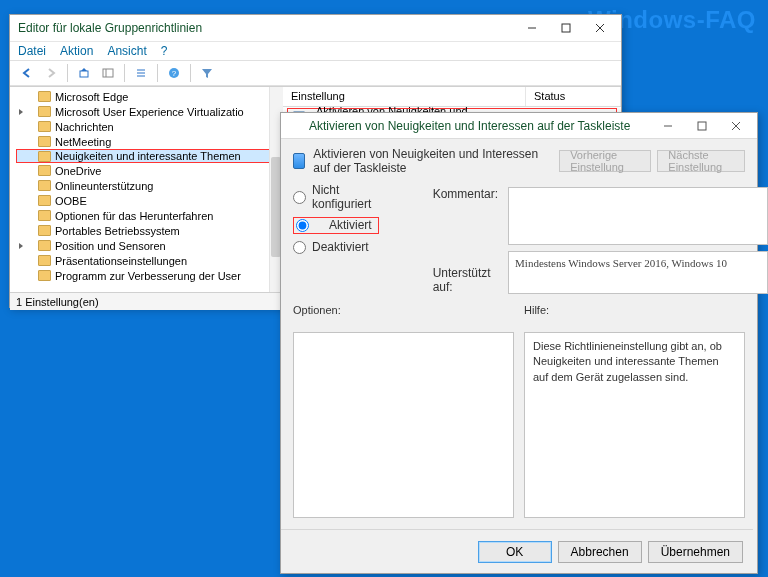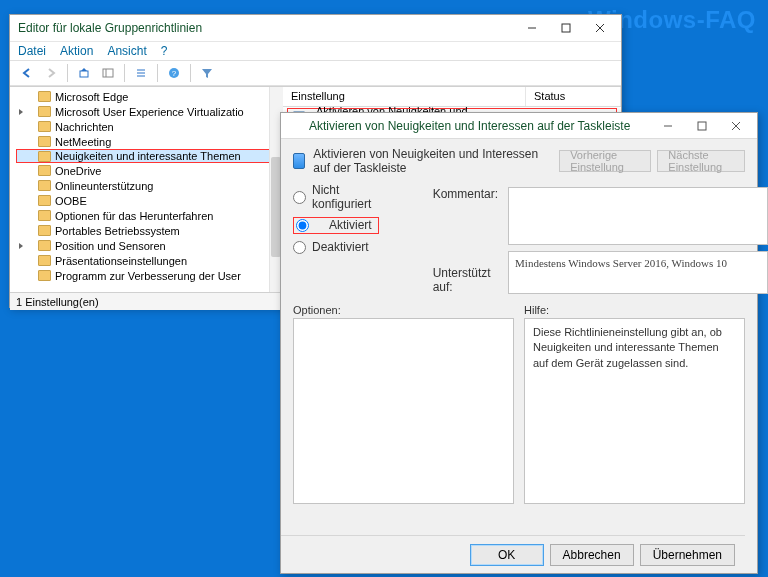--- a/index.html
+++ b/index.html
@@ -58,24 +58,24 @@
   .radio input { margin:0; }
   .radio.selected { border:1px solid #f33; padding:0 6px 1px 2px;gap:20px; }
   .kommentar-box, .support-box { background:#fff; border:1px solid #c3c3c3; font-size:11px; padding:4px 6px; }
   .kommentar-box { height:58px; width:260px; }
   .support-box { height:43px; width:260px; color:#444; line-height:1.3;font-family:Liberation Serif, serif; }
   .field-label { font-size:12px; color:#333;padding-left:38px; }
   .mid { display:grid; grid-template-columns:auto 1fr; gap:6px 10px; align-items:start; margin-top:4px; }
 
   .lower { display:flex; gap:10px; margin-top:10px; }
   .lower-col { flex:1; }
-  .lower-label { font-size:11px; margin-bottom:2px; display:block; }
+  .lower-label { font-size:11px; margin-bottom:16px; display:block; }
   .bigbox { height:186px; background:#fff; border:1px solid #c3c3c3; padding:6px 8px; font-size:11px; line-height:1.4; color:#333; overflow:auto; }
 
-  .dlg-footer { position:absolute; left:0; right:12px; bottom:0; height:38px; background:#f0f0f0; border-top:1px solid #d6d6d6; display:flex; justify-content:flex-end; align-items:center; gap:6px; padding:0 10px; }
+  .dlg-footer { position:absolute; left:0; right:4px; bottom:0; height:44px; background:#f0f0f0; border-top:1px solid #d6d6d6; display:flex; justify-content:flex-end; align-items:center; gap:6px; padding:0 10px; }
   .dlgbtn { height:22px; min-width:74px; padding:0 12px; font-size:12px; border:1px solid #acacac; background:#e9e9e9; display:flex; align-items:center; justify-content:center; }
   .dlgbtn.primary { border:1px solid #4aa0e8; box-shadow: inset 0 0 0 1px #b4dbfa; }
 
   .sb-updown { width:14px; display:flex; flex-direction:column; border-left:1px solid #dcdcdc; }
   .sb-updown span { flex:1; display:flex; align-items:center; justify-content:center; font-size:7px; color:#888; }
 </style>
 </head>
 <body>
 
 <div class="watermark">Windows-FAQ</div>

